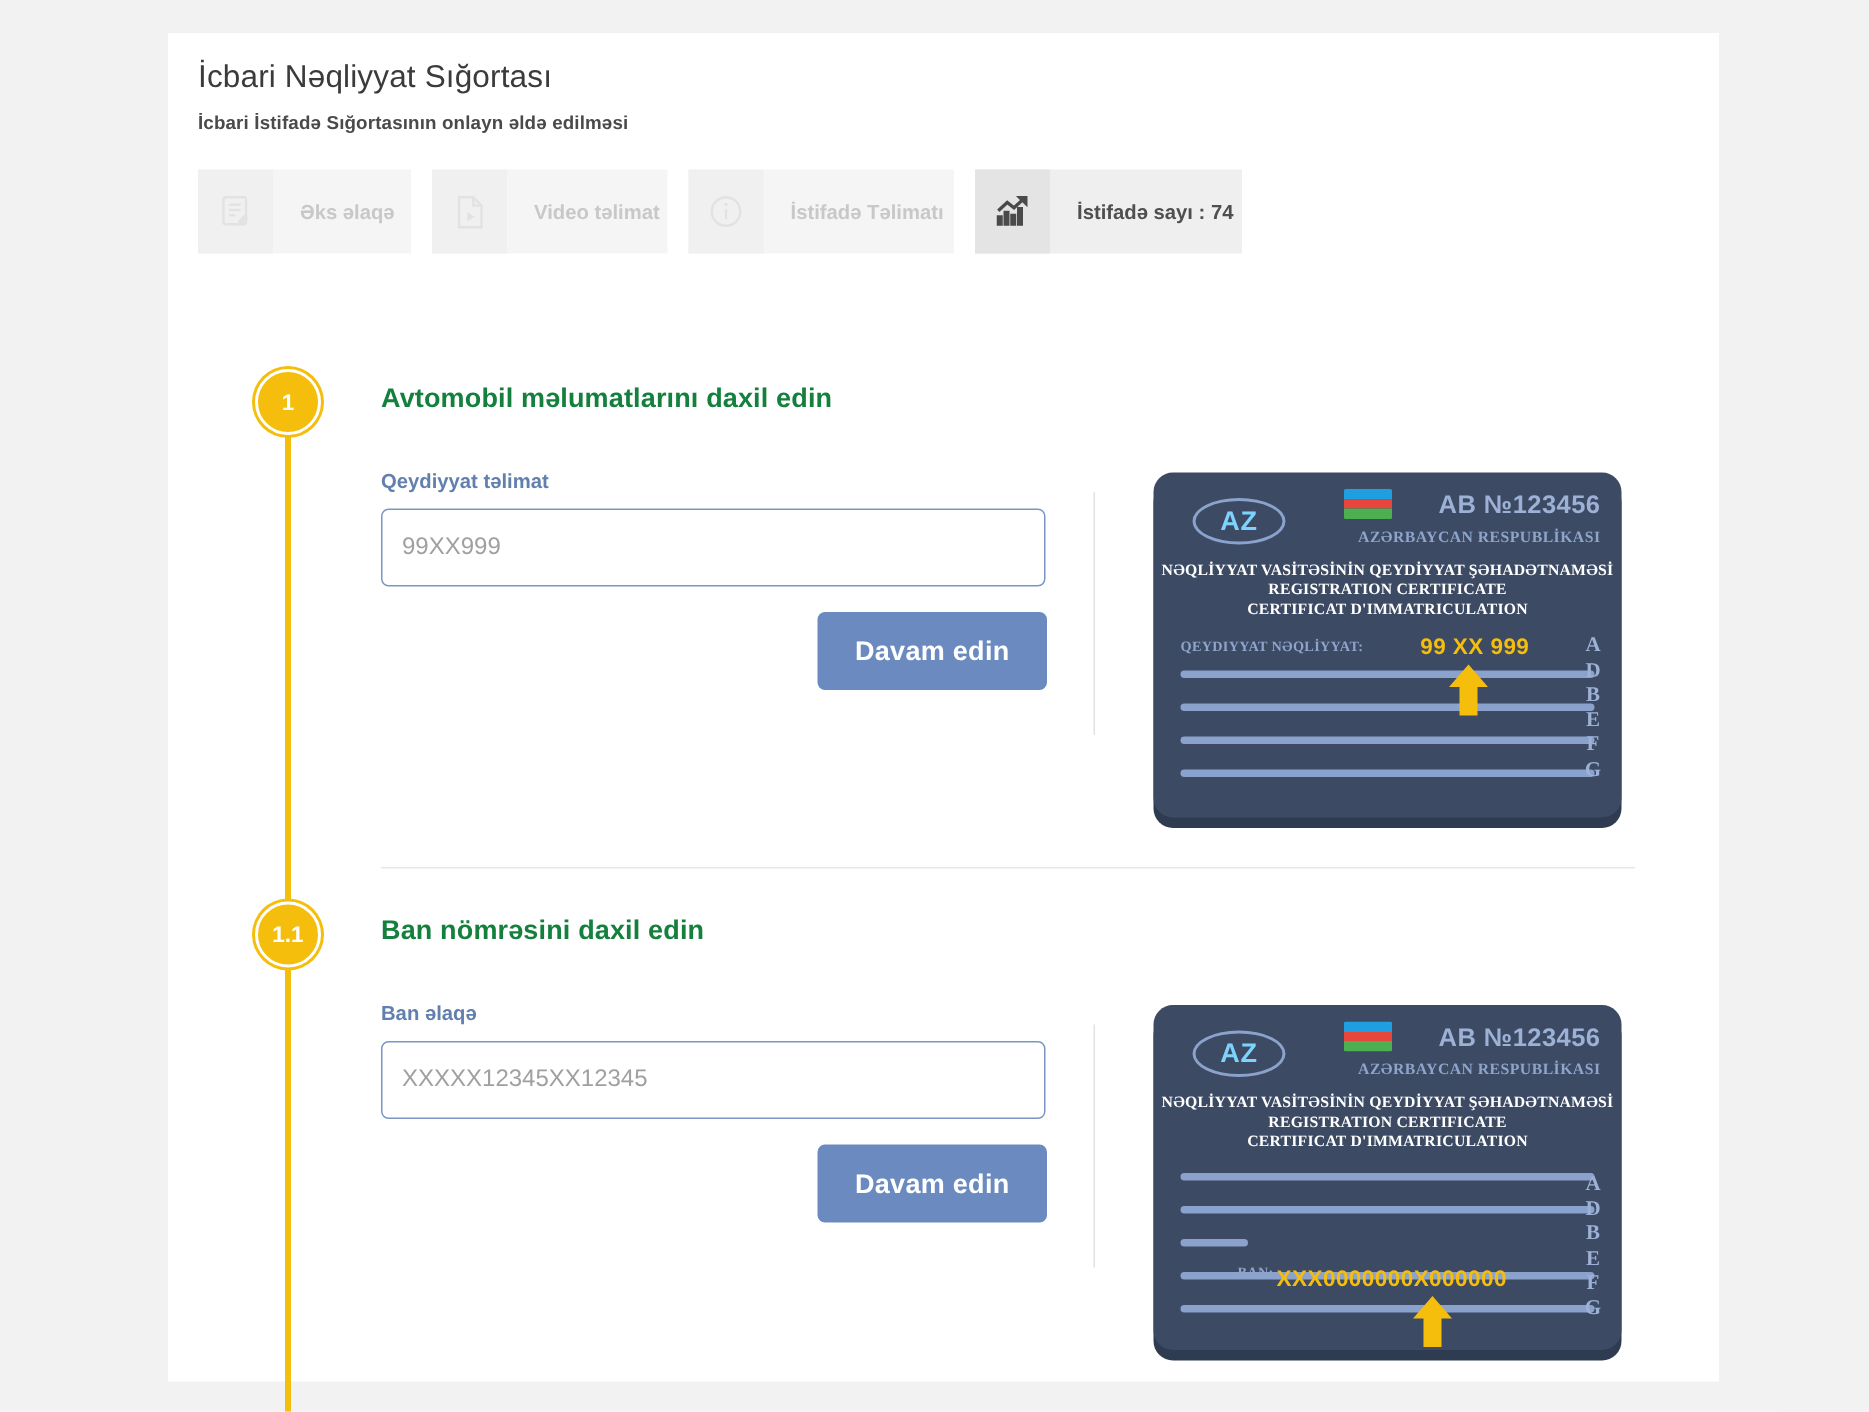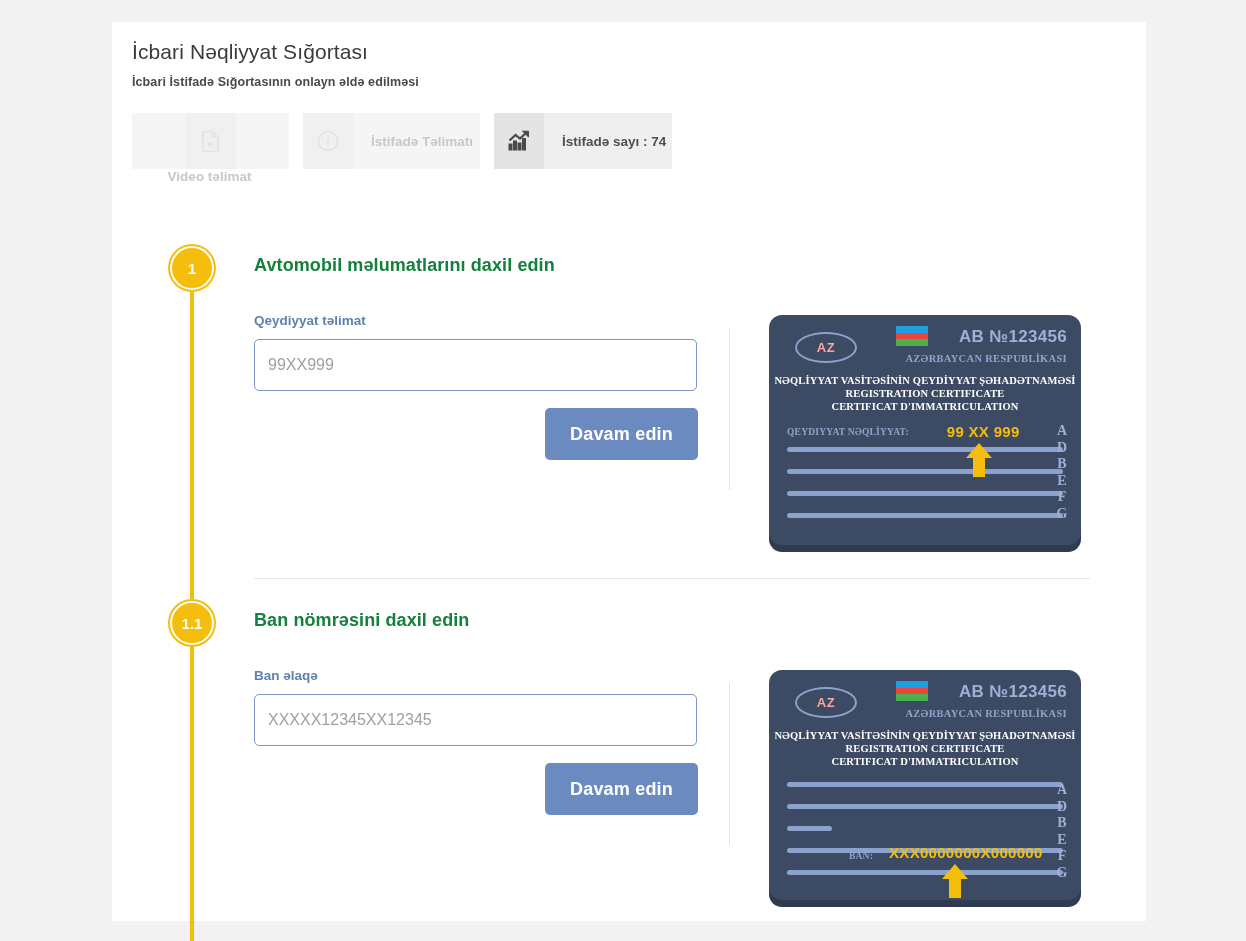--- a/index.html
+++ b/index.html
@@ -48,21 +48,21 @@
     background: #f0f0f0;
     flex: none;
   }
   .tab .tab-label {
     padding: 0 20px 0 18px;
     font-size: 13.5px; font-weight: bold;
     color: #c8c8c8;
     white-space: nowrap;
   }
   .tab.t1 { width: 142px; }
-  .tab.t2 { width: 157px; flex-direction: column; }
+  .tab.t2 { width: 157px; }
   .tab.t3 { width: 177px; }
   .tab.t4 { width: 149px; }
   .tab.active { background: #efefef; width: 178px; }
   .tab.active .tab-icon-box { background: #e4e4e4; }
   .tab.active .tab-label { color: #4f4f4f; }
   .tab.active svg { stroke: #4a4a4a; fill: #4a4a4a; }
 
   .ghost-icon { opacity: .30; }
 
   
@@ -138,21 +138,21 @@
     box-shadow: 0 7px 0 #2f3b50;
     overflow: hidden;
     font-family: "Liberation Serif", serif;
   }
   .cert-az {
     position: absolute; left: 26px; top: 17px;
     width: 62px; height: 31px;
     border: 2px solid #8ba2cc;
     border-radius: 50%;
     display: flex; align-items: center; justify-content: center;
-    color: #fca5a5; font-size: 13px; font-weight: bold;
+    color: #7dd3fc; font-size: 18px; font-weight: bold;
     font-family: "Liberation Sans", sans-serif;
     letter-spacing: .5px;
   }
   .cert-flag {
     position: absolute; left: 127px; top: 11px;
     width: 32px; height: 20px;
     display: flex; flex-direction: column;
     border-radius: 1px; overflow: hidden;
   }
   .cert-flag i { flex: 1; display: block; }
@@ -215,20 +215,32 @@
 </head>
 <body>
 
 <div class="page-container">
 
   <div class="page-title">İcbari Nəqliyyat Sığortası</div>
   <div class="page-subtitle">İcbari İstifadə Sığortasının onlayn əldə edilməsi</div>
 
   <div class="tabbar">
 
+    <div class="tab t1">
+      <span class="tab-icon-box">
+        <svg class="ghost-icon" width="20" height="22" viewBox="0 0 20 22" fill="none" stroke="#c4c4c4" stroke-width="1.6">
+          <rect x="2" y="1.5" width="15" height="18" rx="1.5"></rect>
+          <line x1="5.5" y1="6.5" x2="13.5" y2="6.5"></line>
+          <line x1="5.5" y1="10" x2="13.5" y2="10"></line>
+          <line x1="5.5" y1="13.5" x2="10" y2="13.5"></line>
+          <path d="M12 17 L16 13 L18.5 15.5 L14.5 19.5 L11.5 20.5 Z" fill="#c4c4c4" stroke="none"></path>
+        </svg>
+      </span>
+      <span class="tab-label">Əks əlaqə</span>
+    </div>
 
     <div class="tab t2">
       <span class="tab-icon-box">
         <svg class="ghost-icon" width="19" height="23" viewBox="0 0 19 23" fill="none" stroke="#c4c4c4" stroke-width="1.6">
           <path d="M2 1.5 H11.5 L17 7 V21.5 H2 Z"></path>
           <path d="M11.5 1.5 V7 H17"></path>
           <path d="M7.5 11.5 L12.5 14.5 L7.5 17.5 Z" fill="#c4c4c4" stroke="none"></path>
         </svg>
       </span>
       <span class="tab-label">Video təlimat</span>
@@ -343,21 +355,21 @@
     </div>
 
     <div class="cert-rows" style="top:112px;">
       <div class="cert-line"></div>
       <div class="cert-line" style="margin-top:17px;"></div>
       <div class="cert-line" style="margin-top:17px; width:45px;"></div>
       <div class="cert-line" style="margin-top:17px;"></div>
       <div class="cert-line" style="margin-top:17px;"></div>
     </div>
 
-    <div style="position:absolute; left:80px; top:174px; display:flex; align-items:flex-end; gap:16px;">
+    <div style="position:absolute; left:56px; top:174px; display:flex; align-items:flex-start; gap:2px;">
       <span class="cert-label">BAN:</span>
       <span class="cert-value">XXX0000000X000000</span>
     </div>
 
     <div class="arrow-up" style="left:173px; top:194px;"></div>
 
     <div class="cert-abc" style="top:112px;">
       <span>A</span>
       <span>D</span>
       <span>B</span>

